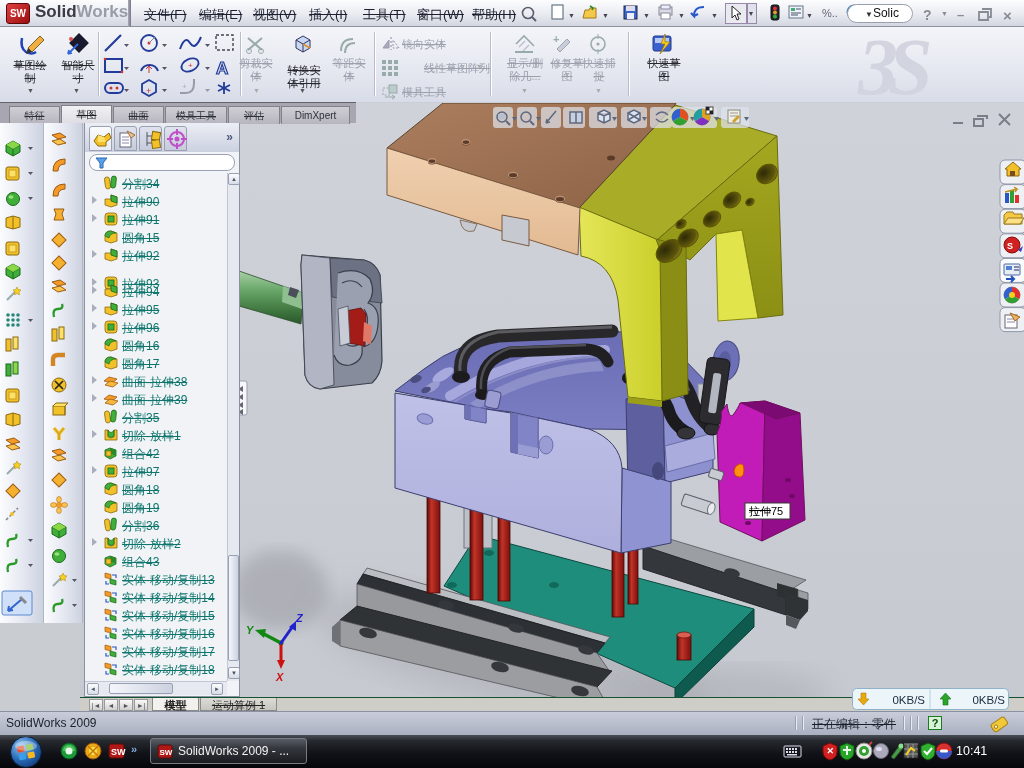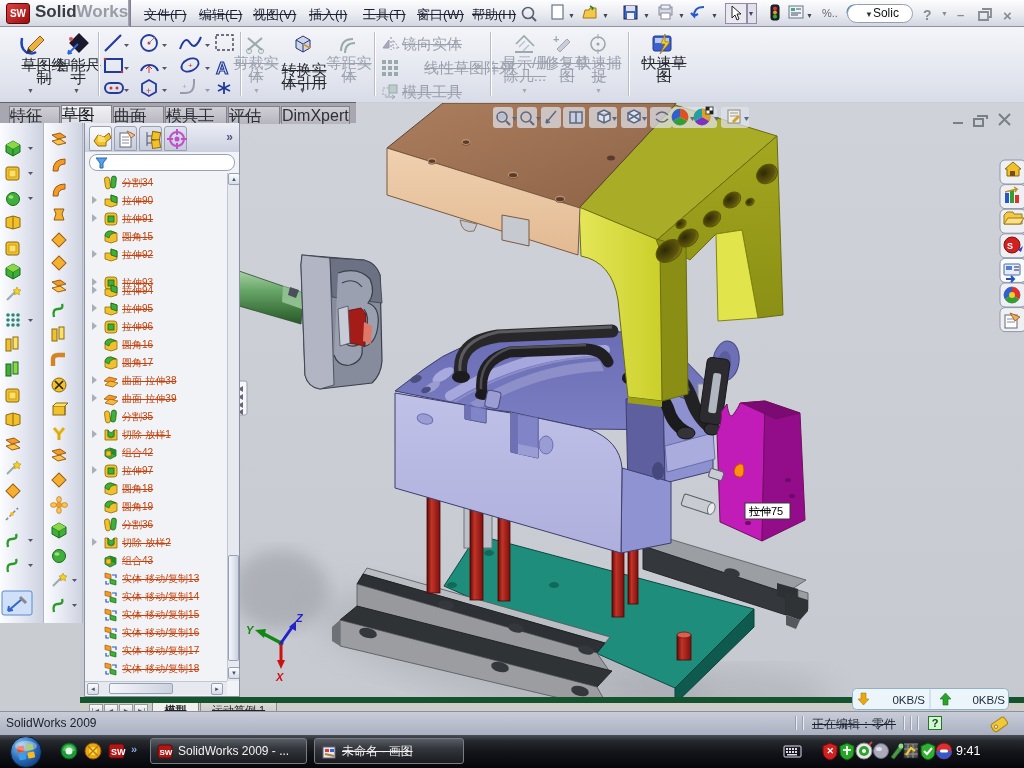--- a/index.html
+++ b/index.html
@@ -19,30 +19,30 @@
 .mi,#tbar .lbl,.ctab,.trow .tl,.mtab,.cjk{text-decoration:line-through}
 
 .ticon{top:4px;width:18px;height:18px}
 .tdrop{top:12px;font-size:7px;color:#445}
 
 #spill{left:847px;top:4px;width:66px;height:19px;border:1px solid #99a0ad;border-radius:10px;background:#fff;font-size:12px;color:#111;line-height:17px;padding-left:17px}
 #smag{left:845px;top:3px;width:20px;height:20px}
 .wbtn{top:7px;font-size:13px;color:#878b94;font-weight:bold}
 
 #tbar{left:0;top:27px;width:1024px;height:75px;background:linear-gradient(#f4f5f9,#e2e5ee 70%,#d8dce8)}
-#tbar .lbl{position:absolute;font-size:15px;line-height:12.5px;text-align:center;color:#26282e;white-space:pre}
+#tbar .lbl{position:absolute;font-size:11px;line-height:12.5px;text-align:center;color:#26282e;white-space:pre}
 #tbar .dis{color:#9ba0ac}
 #tbar .drp{position:absolute;font-size:7px;color:#555;} 
 #tbar .drpd{position:absolute;font-size:7px;color:#aaa;}
 .vsep{position:absolute;width:1px;background:#b8bcca;box-shadow:1px 0 0 #fff}
 
 #ds{left:862px;top:24px;font-size:78px;font-weight:bold;font-style:italic;color:#d2d5df;font-family:"Liberation Serif",serif;letter-spacing:-8px}
 
 #tabband{left:0;top:102px;width:356px;height:21px;background:#a8a6b0;border-top:1px solid #63646c}
-.ctab{position:absolute;top:3px;height:18px;background:linear-gradient(#d0cfd6,#b6b4bd);border:1px solid #828089;border-bottom:none;font-size:16px;color:#2e3038;line-height:17px}
+.ctab{position:absolute;top:3px;height:18px;background:linear-gradient(#d0cfd6,#b6b4bd);border:1px solid #828089;border-bottom:none;font-size:10px;color:#2e3038;text-align:center;line-height:17px}
 .ctab.act{background:linear-gradient(#f2f2f5,#dcdce2);height:19px;top:2px;color:#1a1c24}
 </style></head><body>
 <div id="scr">
 <div class="abs" id="vpwrap"></div>
 <div class="abs" id="title">
   <div class="abs" id="logo">SW</div>
   <div class="abs" id="lgtxt">Solid<span class="w">Works</span></div>
   <div class="abs" id="lgsep"></div>
   <span class="abs mi" style="left:144px">文件(F)</span>
   <span class="abs mi" style="left:199px">编辑(E)</span>
@@ -114,21 +114,21 @@
       </svg>
   <span class="abs wbtn" style="left:1003px;font-size:15px">×</span>
 </div>
 <div class="abs" id="tbar">
 
   <svg class="abs" style="left:18px;top:5px" width="28" height="26">
         <path d="M4 6 Q2 16 8 20 Q14 23 18 20" fill="none" stroke="#2244bb" stroke-width="2.5"></path>
         <path d="M10 16 L22 4 L26 8 L14 20 Z" fill="#f0b040" stroke="#806020"></path>
         <path d="M10 16 l-2 6 6 -2" fill="#333"></path>
       </svg>
-  <div class="lbl" style="left:18px;top:32px;width:52px">草图绘
+  <div class="lbl" style="left:4px;top:32px;width:52px">草图绘
 制</div>
   <span class="drp" style="left:27px;top:60px">▼</span>
 
   <svg class="abs" style="left:64px;top:5px" width="28" height="26">
         <rect x="8" y="4" width="14" height="14" fill="#1a1a2e" transform="rotate(45 15 11)"></rect>
         <path d="M4 22 L14 12 M4 22 l4 -1 M4 22 l1 -4" stroke="#3366dd" stroke-width="1.8" fill="none"></path>
         <circle cx="7" cy="7" r="2" fill="#e05050"></circle>
       </svg>
   <div class="lbl" style="left:52px;top:32px;width:52px">智能尺
 寸</div>
@@ -290,21 +290,21 @@
 #fm{left:84px;top:123px;width:156px;height:574px;background:#f2f3f6;border:1px solid #8a92a2;border-top:none}
 #fmhead{position:absolute;left:0;top:0;width:154px;height:29px;background:linear-gradient(#eceef5,#ccd1e0)}
 .fmtab{position:absolute;top:3px;width:23px;height:25px;border:1px solid #9aa0b0;border-radius:3px 3px 0 0;background:linear-gradient(#dfe3ee,#c6cbdc)}
 .fmtab.act{background:linear-gradient(#fafbfd,#e8ebf3)}
 #fmchev{position:absolute;right:6px;top:7px;color:#4a5a80;font-weight:bold;font-size:12px}
 #fmfilter{position:absolute;left:4px;top:31px;width:146px;height:17px;background:#fff;border:1px solid #9aa2b5;border-radius:8px}
 #fmtree{position:absolute;left:0;top:50px;width:154px;height:508px;overflow:hidden}
 .trow{position:absolute;left:0;width:154px;height:18px;white-space:nowrap}
 .trow .exp{position:absolute;left:7px;top:4px;width:0;height:0;border-left:5px solid #a8aeba;border-top:4px solid transparent;border-bottom:4px solid transparent}
 .trow .tic{position:absolute;left:18px;top:1px}
-.trow .tl{position:absolute;left:37px;top:2px;font-size:10px;color:#c2410c}
+.trow .tl{position:absolute;left:37px;top:2px;font-size:12px;color:#0f766e}
 #vscroll{position:absolute;right:0;top:50px;width:12px;height:508px;background:#e6e9f0;border-left:1px solid #c0c6d2}
 #hscroll{position:absolute;left:0;bottom:1px;width:142px;height:14px;background:#e6e9f0;border-top:1px solid #c0c6d2}
 .sbtn{position:absolute;width:12px;height:12px;background:linear-gradient(#fdfdfe,#d8dce6);border:1px solid #98a0b4;border-radius:2px;font-size:6px;color:#456;text-align:center;line-height:11px}
 .sthumb{position:absolute;background:linear-gradient(90deg,#f4f6fa,#ccd2e0);border:1px solid #98a0b4;border-radius:2px}
 </style>
 <svg class="abs" id="lstrips" width="84" height="500" viewBox="0 0 84 500">
 <defs>
 <linearGradient id="stripbg" x1="0" y1="0" x2="1" y2="0">
           <stop offset="0" stop-color="#fbfcfe"></stop>
           <stop offset="0.5" stop-color="#e6e9f2"></stop>
@@ -1051,31 +1051,32 @@
 
 <rect x="156" y="278" width="11" height="34" rx="2" fill="#f6f7f9" stroke="#98a0ac"></rect>
 <g fill="#667">
         <polygon points="158,286 163,283 163,289"></polygon>
         <polygon points="158,294 163,291 163,297"></polygon>
         <polygon points="158,302 163,299 163,305"></polygon>
         <polygon points="158,309 163,306 163,312"></polygon>
       </g>
 </svg>
 <style>
-#bottabs{left:80px;top:697px;width:944px;height:14px;background:#cfcdc8;border-top:6px solid #14532d}
+#bottabs{left:80px;top:697px;width:944px;height:14px;background:#cfcdc8;border-top:1px solid #14532d}
 #leftfill{left:0;top:623px;width:80px;height:88px;background:#c9ccd1}
 .navb{position:absolute;top:1px;width:14px;height:12px;background:linear-gradient(#fafafa,#d0d0d0);border:1px solid #999;font-size:7px;color:#555;text-align:center;line-height:11px}
 .mtab{position:absolute;top:0;height:13px;font-size:11px;color:#222;text-align:center;border:1px solid #8a8a88;border-top:none;background:linear-gradient(#dddbd6,#c8c6c0)}
 .mtab.act{background:#f2f1ee;font-weight:bold}
 #status{left:0;top:711px;width:1024px;height:24px;background:linear-gradient(#c9cdd9,#aab0c1);border-top:1px solid #8890a2;font-size:12px;color:#1a1e2a}
 #taskbar{left:0;top:735px;width:1024px;height:33px;background:linear-gradient(#4a4e55,#25282d 18%,#111318 55%,#05060a)}
 .tbtn{position:absolute;top:3px;height:26px;background:linear-gradient(#585c64,#33363c 40%,#1a1c20);border:1px solid #787c84;border-radius:3px;color:#f2f2f2;font-size:12px;line-height:24px;white-space:nowrap;overflow:hidden}
 .sep{position:absolute;top:4px;width:2px;height:14px;background:#9aa0b0;border-right:1px solid #e8ecf4}
 </style>
 <div class="abs" id="leftfill"></div>
+<div class="abs" id="ds" style="left:858px;top:22px;font-size:80px;font-weight:bold;font-style:italic;color:#d2d5df;font-family:'Liberation Serif',serif;letter-spacing:-10px">3S</div>
 <svg class="abs" id="netov" style="left:852px;top:688px" width="158" height="23">
 <rect x="0.5" y="0.5" width="156" height="21" rx="4" fill="#ecf5fa" stroke="#8fb2c6"></rect>
 <line x1="78" y1="1.5" x2="78" y2="20.5" stroke="#b8d0de"></line>
 <path d="M9,5 l5,0 0,6 3,0 -5.5,6 -5.5,-6 3,0 Z" fill="#e8a810" stroke="#b07c08" stroke-width="0.6"></path>
 <text x="73" y="15.5" font-size="11.5" fill="#1a2a3a" text-anchor="end" font-family="Liberation Sans">0KB/S</text>
 <path d="M91,17 l5,0 0,-6 3,0 -5.5,-6 -5.5,6 3,0 Z" fill="#28a428" stroke="#187018" stroke-width="0.6"></path>
 <text x="153" y="15.5" font-size="11.5" fill="#1a2a3a" text-anchor="end" font-family="Liberation Sans">0KB/S</text>
 </svg>
 <div class="abs" id="bottabs">
   <div class="navb" style="left:9px">|◄</div>
@@ -1132,29 +1133,20 @@
         </g>
     <text x="72" y="12" font-size="11" fill="#88aadd" font-weight="bold">»</text>
   </svg>
   <div class="tbtn" style="left:150px;width:157px">
     <svg class="abs" style="left:6px;top:5px" width="16" height="16">
           <rect x="1" y="1" width="14" height="13" rx="2" fill="#b01818" stroke="#5a0a0a"></rect>
           <text x="2.5" y="11" font-size="8" fill="#fff" font-weight="bold">SW</text>
         </svg>
     <span class="abs" style="left:27px">SolidWorks 2009 - ...</span>
   </div>
-  <div class="tbtn" style="left:314px;width:150px">
-    <svg class="abs" style="left:6px;top:5px" width="16" height="16">
-          <rect x="2" y="3" width="12" height="11" fill="#e8e8f0" stroke="#667"></rect>
-          <path d="M4,5 l4,0 0,3 -4,0 Z" fill="#d04040"></path>
-          <path d="M9,5 l4,0 0,3 -4,0 Z" fill="#4060d0"></path>
-          <path d="M4,10 l9,2" stroke="#b08030" stroke-width="2"></path>
-        </svg>
-    <span class="abs cjk" style="left:27px">未命名 - 画图</span>
-  </div>
   <svg class="abs" style="left:783px;top:9px" width="20" height="14">
         <rect x="1" y="2" width="17" height="11" rx="1" fill="none" stroke="#dde" stroke-width="1"></rect>
         <g fill="#dde">
           <rect x="3" y="4" width="2" height="2"></rect>
           <rect x="6" y="4" width="2" height="2"></rect>
           <rect x="9" y="4" width="2" height="2"></rect>
           <rect x="12" y="4" width="2" height="2"></rect>
           <rect x="3" y="7" width="2" height="2"></rect>
           <rect x="6" y="7" width="2" height="2"></rect>
           <rect x="9" y="7" width="2" height="2"></rect>
@@ -1193,14 +1185,14 @@
     <g transform="translate(98,0)">
           <path d="M8,2 l7,3 0,6 q0,6 -7,8 q-7,-2 -7,-8 l0,-6 Z" fill="#30b030" stroke="#0a5a0a"></path>
           <path d="M4,10 l3,3 5,-6" stroke="#fff" stroke-width="2" fill="none"></path>
         </g>
     <g transform="translate(114,0)">
           <circle cx="8" cy="10" r="8" fill="#d83030" stroke="#801010"></circle>
           <path d="M0,10 a8,8 0 0 0 16,0 Z" fill="#3858c8"></path>
           <rect x="4" y="8.5" width="8" height="3" rx="1.5" fill="#fff"></rect>
         </g>
   </svg>
-  <span class="abs" style="left:956px;top:9px;color:#fff;font-size:12.5px">9:41</span>
+  <span class="abs" style="left:956px;top:9px;color:#fff;font-size:12.5px">10:41</span>
 </div>
 </div>
 </body></html>

